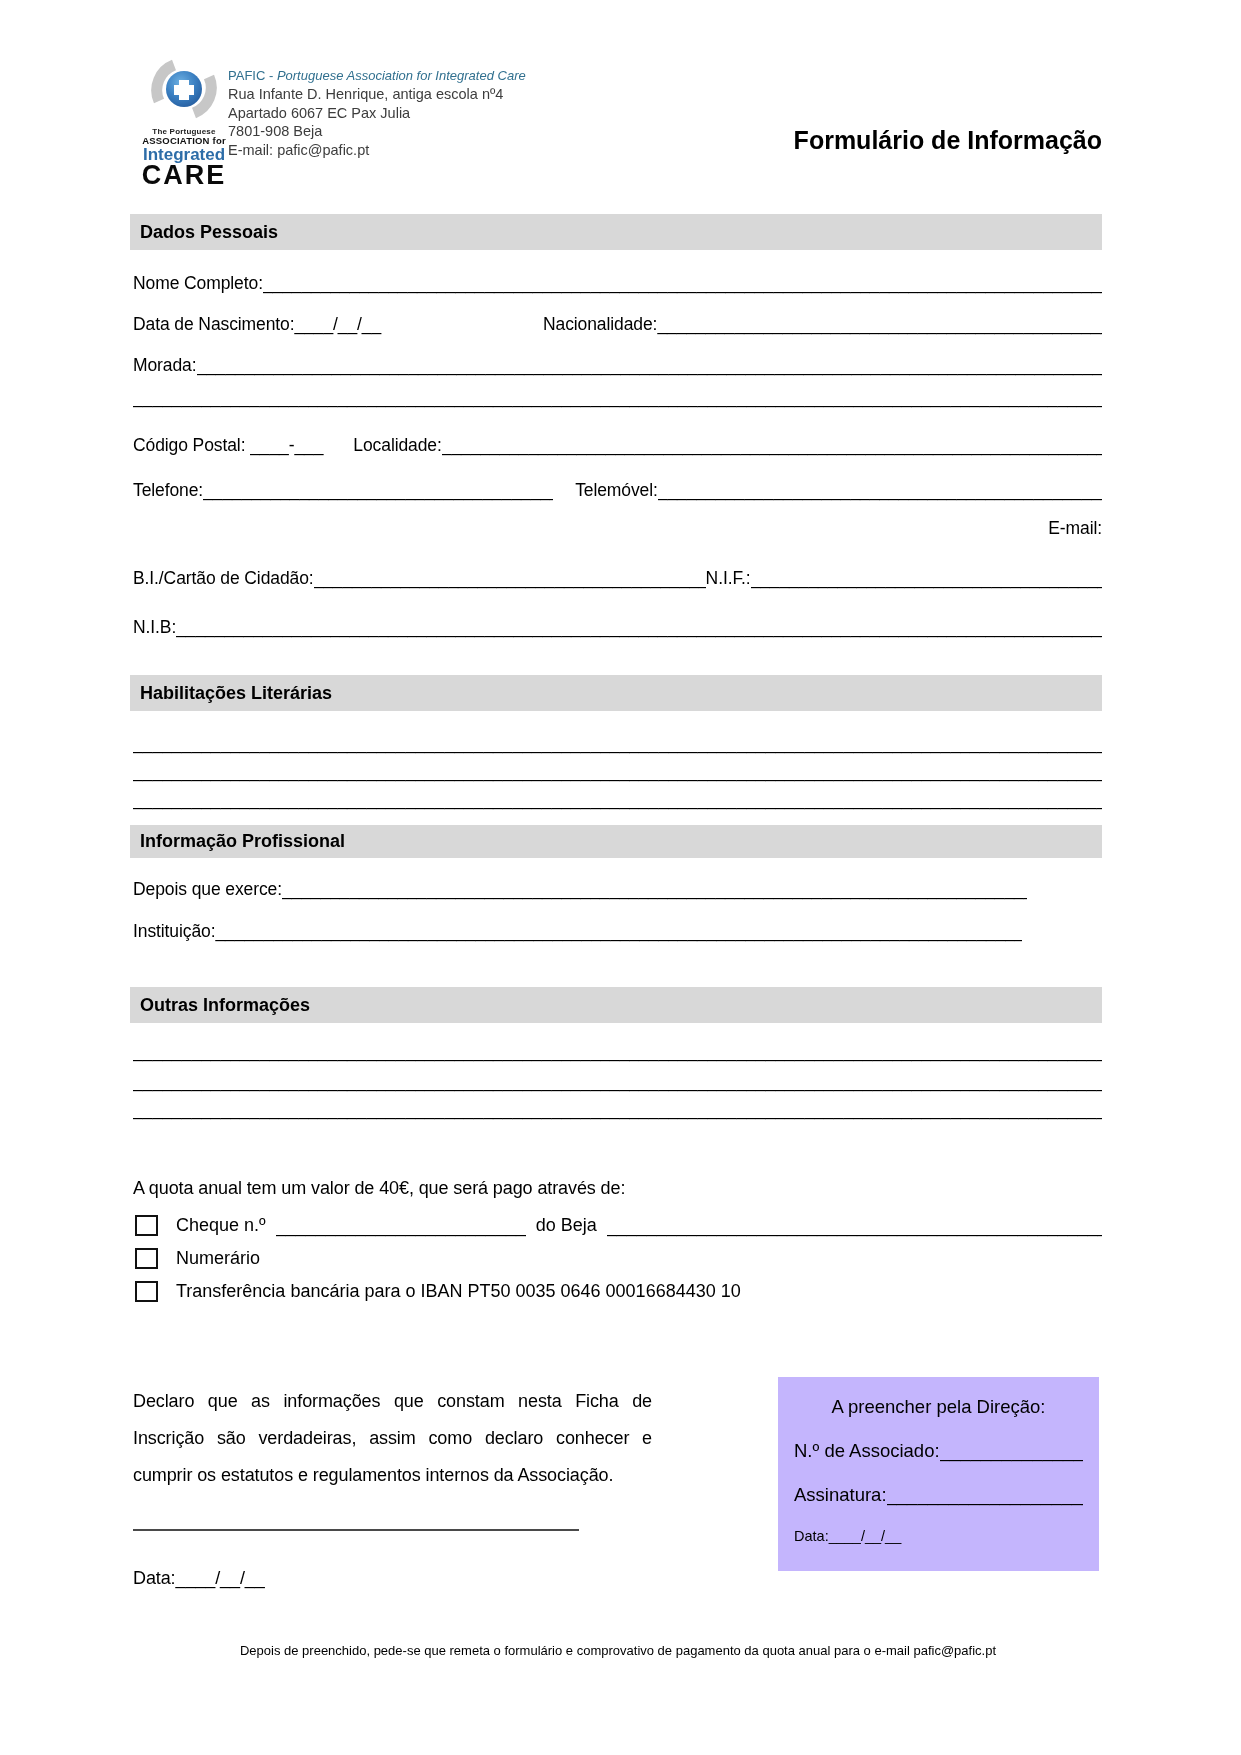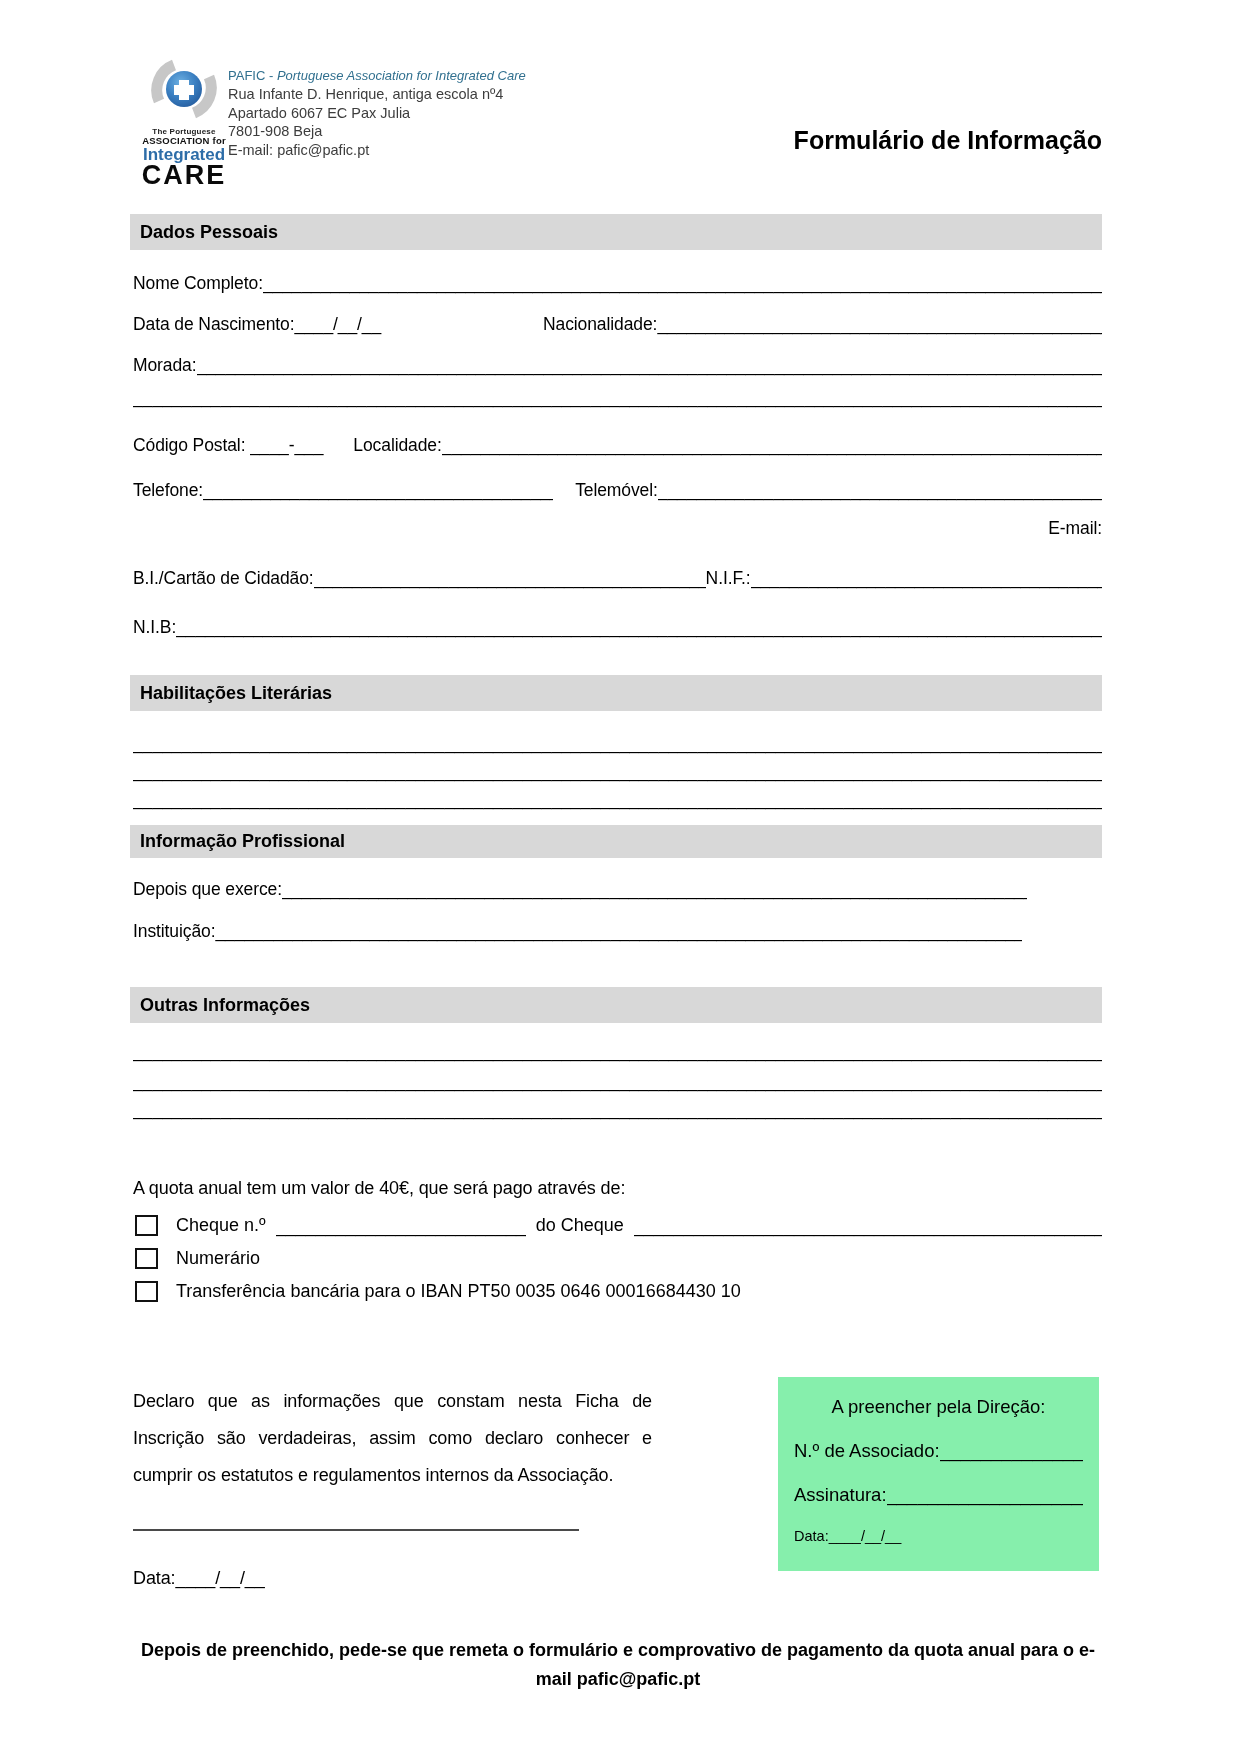--- a/index.html
+++ b/index.html
@@ -36,27 +36,27 @@
   .gap { flex:0 0 auto; }
   
   .cbrow { position:absolute; left:135px; width:967px; display:flex; align-items:flex-end;
     font-size:18px; white-space:nowrap; line-height:23px; }
   .cb { flex:0 0 auto; width:23px; height:21px; border:2.5px solid #111; margin-right:18px;
     background:#fff; align-self:center; }
   
   .decl { position:absolute; left:133px; top:1383px; width:519px; font-size:18px;
     line-height:37px; text-align:justify; letter-spacing:-0.1px; }
   .sigline { position:absolute; left:133px; top:1529px; width:446px; border-bottom:2px solid #4a4a4a; }
-  .direcao { position:absolute; left:778px; top:1377px; width:321px; height:194px; background:#86efac; }
+  .direcao { position:absolute; left:778px; top:1377px; width:321px; height:194px; background:#c4b5fd; }
   .direcao-title { text-align:center; font-size:18.5px; margin-top:19px; }
   .drow { display:flex; align-items:flex-end; font-size:18.5px; white-space:nowrap;
     margin:22px 16px 0 16px; line-height:22px; }
   .drow.small { font-size:14.5px; margin-top:19px; }
   .footer { position:absolute; left:128px; top:1636px; width:980px; text-align:center;
-    font-weight:bold; font-size:18px; line-height:29px; }
+    font-weight:normal; font-size:13px; line-height:29px; }
 </style>
 </head>
 <body>
 
 <div class="page">
 
   <div class="logo-wrap">
     <svg width="70" height="66" viewBox="0 0 70 66">
       <defs>
         <radialGradient id="blueball" cx="40%" cy="32%" r="75%">
@@ -173,21 +173,21 @@
   <div class="row" style="top:1172px; font-size:18px;">
     <span class="lbl">A quota anual tem um valor de 40€, que será pago através de:</span>
   </div>
 
   <div class="cbrow" style="top:1214px;">
     <span class="cb"></span>
     <span class="lbl">Cheque n.º</span>
     <span class="gap" style="width:10px;"></span>
     <span class="fillfix" style="width:250px;"><span>______________________________________________________________________________________________________________________________________________</span></span>
     <span class="gap" style="width:10px;"></span>
-    <span class="lbl">do Cheque</span>
+    <span class="lbl">do Beja</span>
     <span class="gap" style="width:10px;"></span>
     <span class="fill"><span>______________________________________________________________________________________________________________________________________________</span></span>
   </div>
 
   <div class="cbrow" style="top:1247px;">
     <span class="cb"></span>
     <span class="lbl">Numerário</span>
   </div>
 
   <div class="cbrow" style="top:1280px;">

